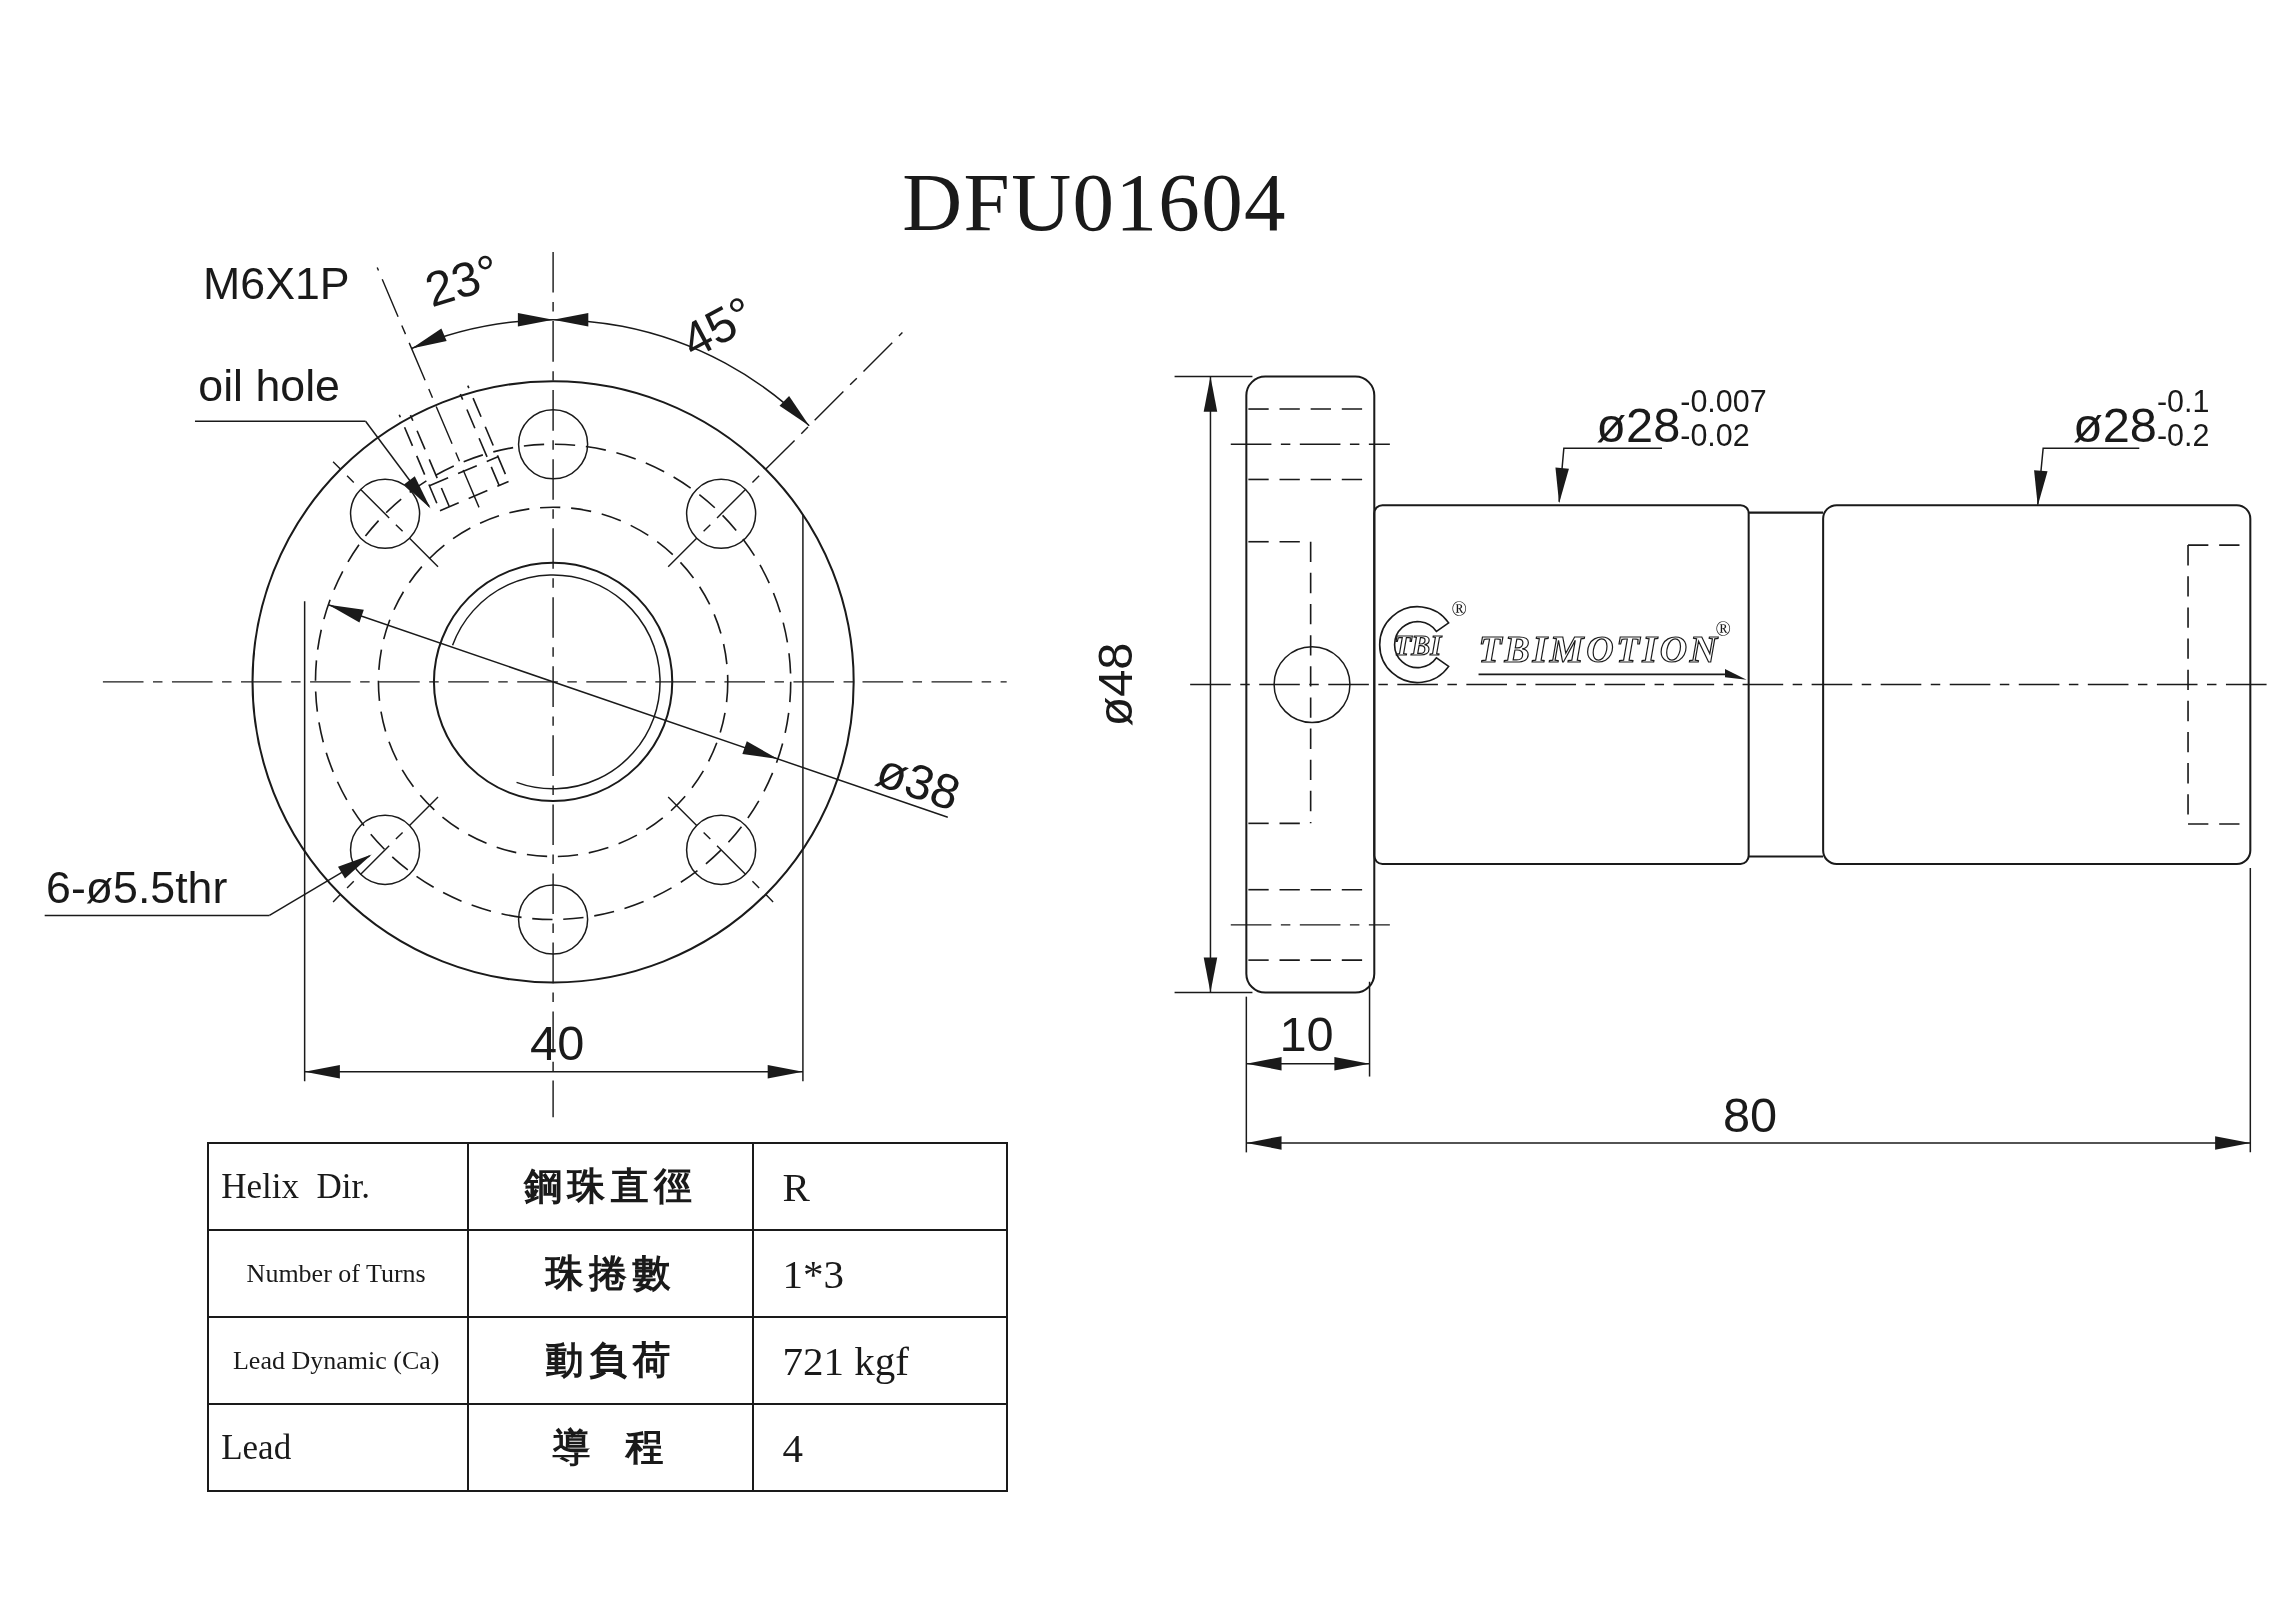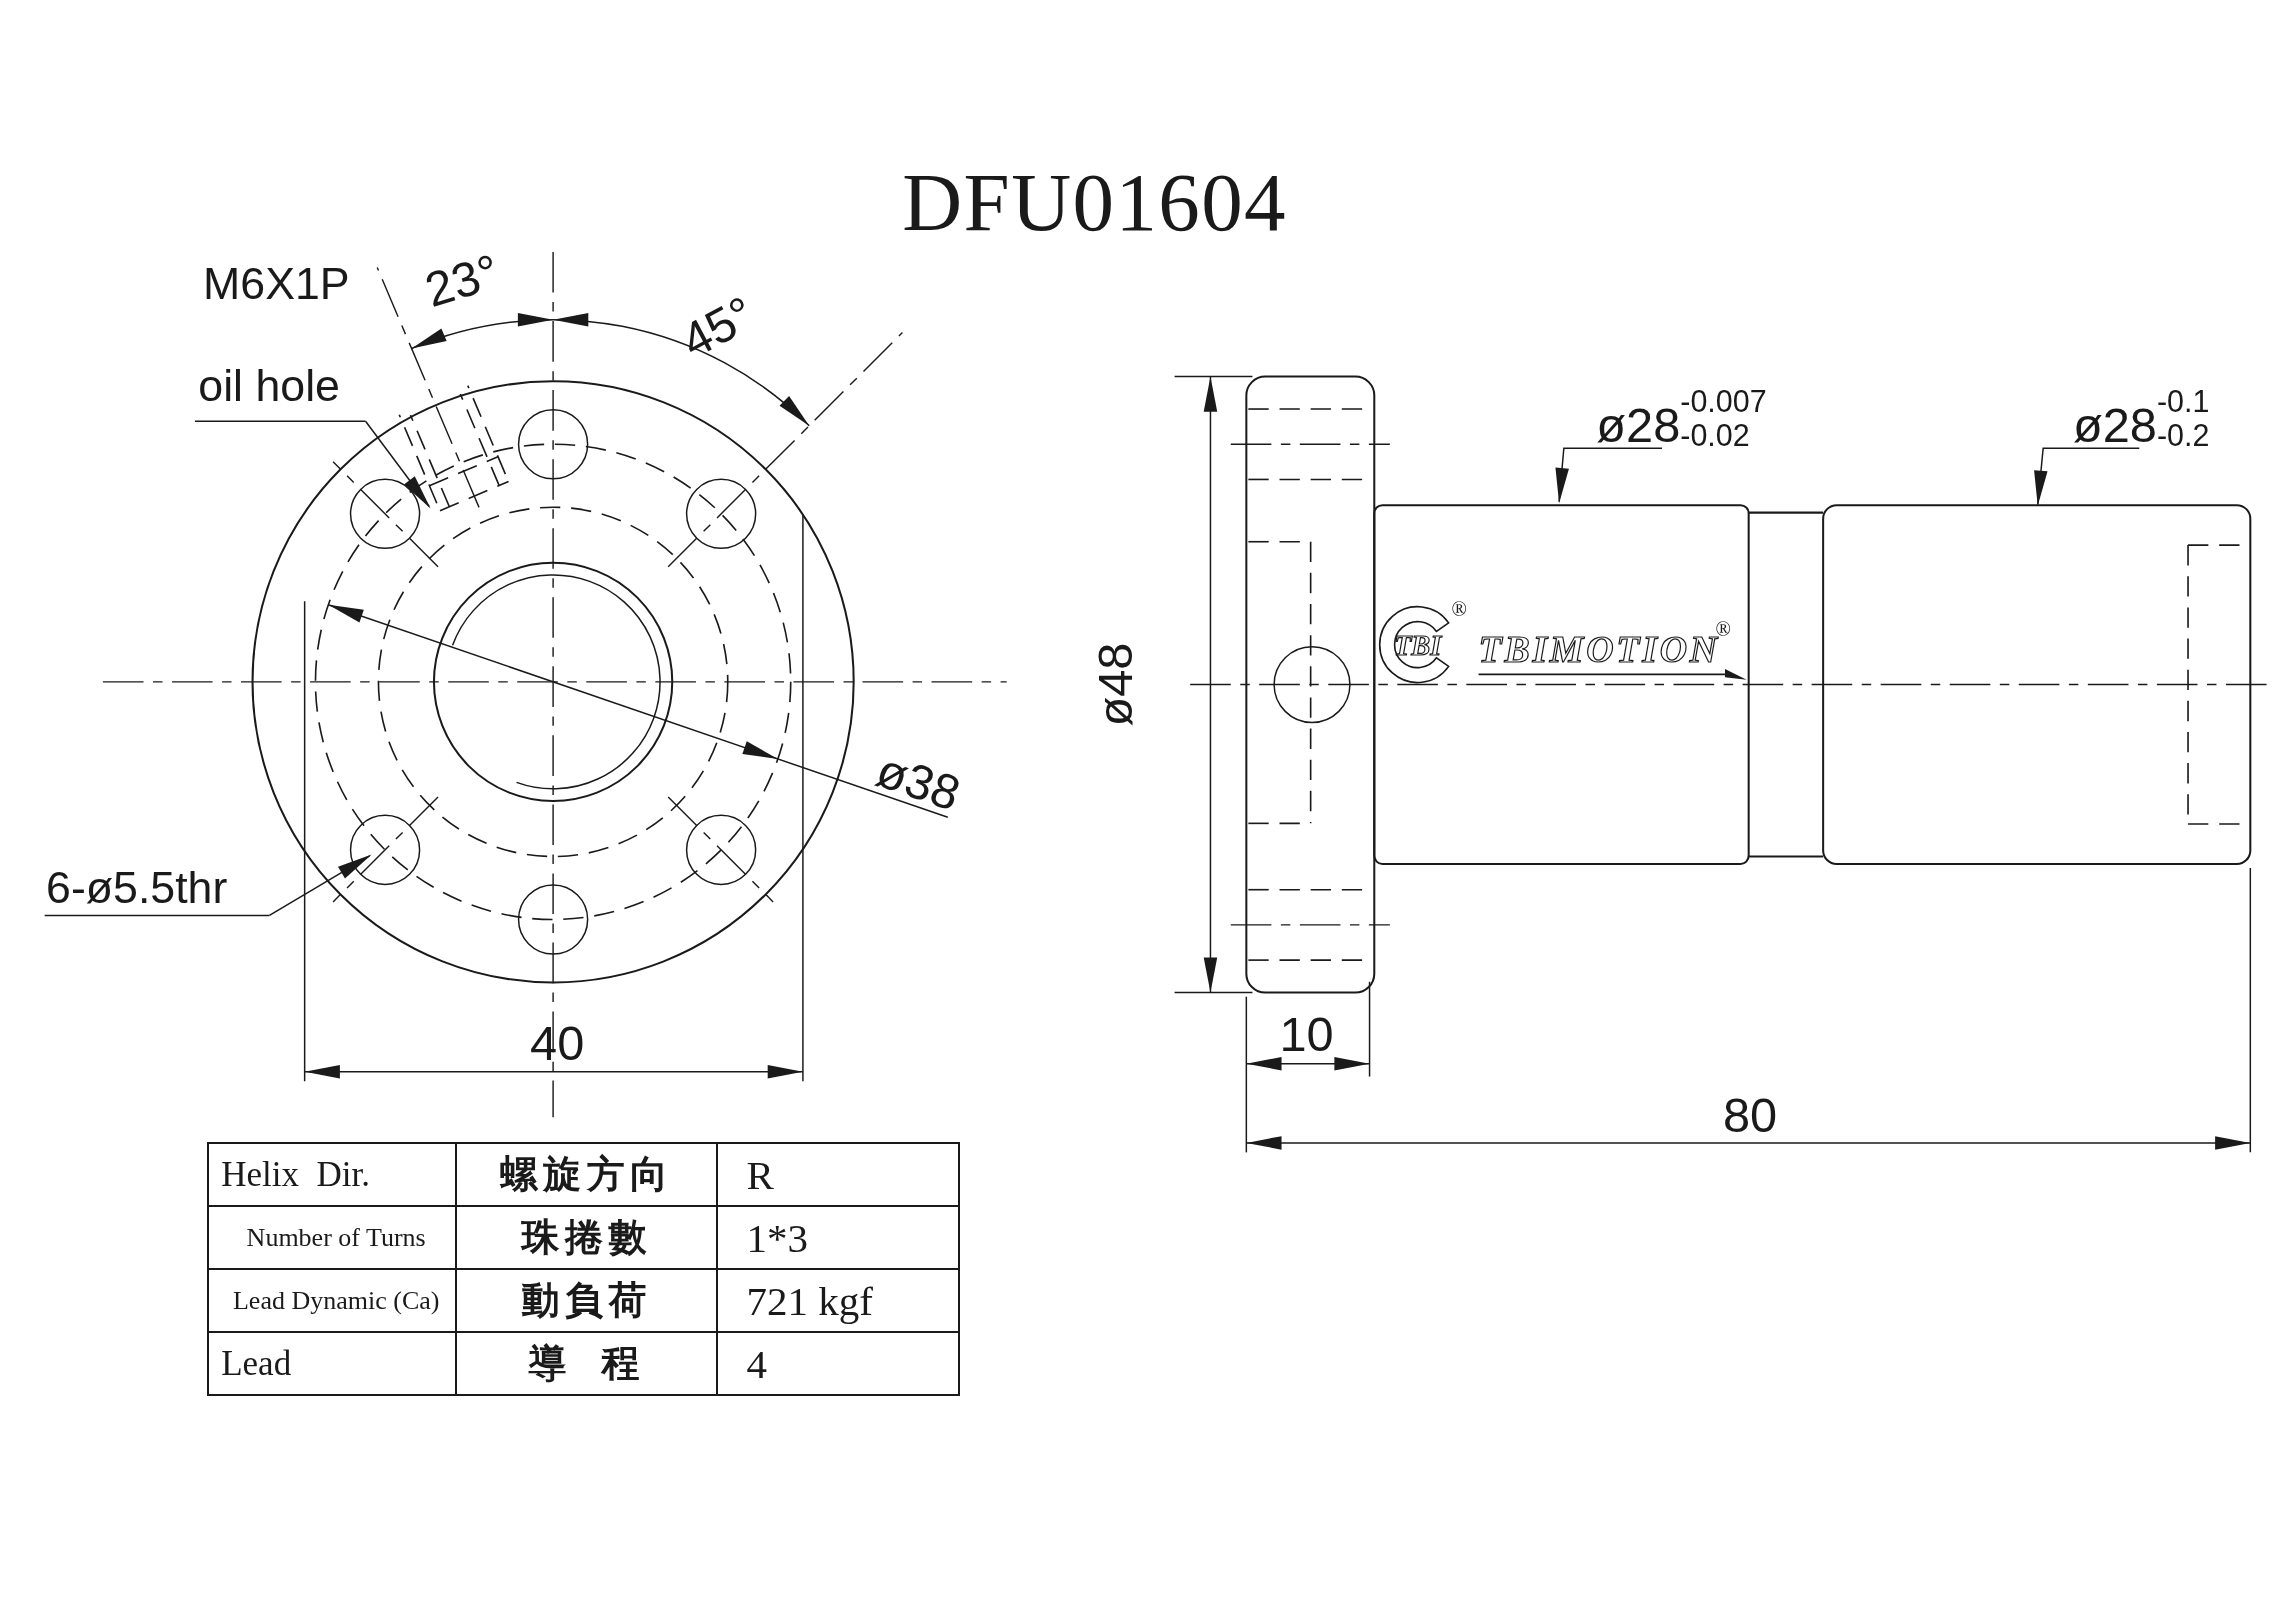--- a/index.html
+++ b/index.html
@@ -18,21 +18,21 @@
   .dimnum{font-family:"Liberation Sans","DejaVu Sans",sans-serif;font-size:72px;}
   .tol{font-family:"Liberation Sans","DejaVu Sans",sans-serif;font-size:45px;}
   .logo-t{font-family:"Liberation Serif","DejaVu Serif",serif;font-style:italic;font-weight:bold;
           fill:#ffffff;stroke:#1a1a1a;stroke-width:1.8;}
   
   .title{position:absolute;left:711px;top:154px;width:576px;text-align:right;
          font-size:83px;letter-spacing:1.4px;white-space:pre;}
   
   .spec{position:absolute;left:207px;top:1142px;border-collapse:collapse;table-layout:fixed;}
   .spec td{border:2px solid #1a1a1a;height:53px;vertical-align:middle;white-space:pre;
-           padding:4px;overflow:hidden;}
+           padding:16px;overflow:hidden;}
   .spec .c-en{width:230px;padding-left:12.2px;font-size:35px;}
   .spec tr.small .c-en{font-size:26px;text-align:center;}
   .spec .c-zh{width:251px;text-align:center;font-size:38px;font-weight:600;letter-spacing:5.4px;}
   .spec .c-val{width:207px;padding-left:28.4px;font-size:41px;}
 </style>
 </head>
 <body>
 
 <div class="page">
 
@@ -216,21 +216,21 @@
     </g>
   </g>
 </svg>
 
 <div class="title">DFU01604</div>
 
 <table class="spec">
   <tbody>
     <tr>
       <td class="c-en">Helix  Dir.</td>
-      <td class="c-zh">螺旋方向</td>
+      <td class="c-zh">鋼珠直徑</td>
       <td class="c-val">R</td>
     </tr>
     <tr class="small">
       <td class="c-en">Number of Turns</td>
       <td class="c-zh">珠捲數</td>
       <td class="c-val">1*3</td>
     </tr>
     <tr class="small">
       <td class="c-en">Lead Dynamic (Ca)</td>
       <td class="c-zh">動負荷</td>

